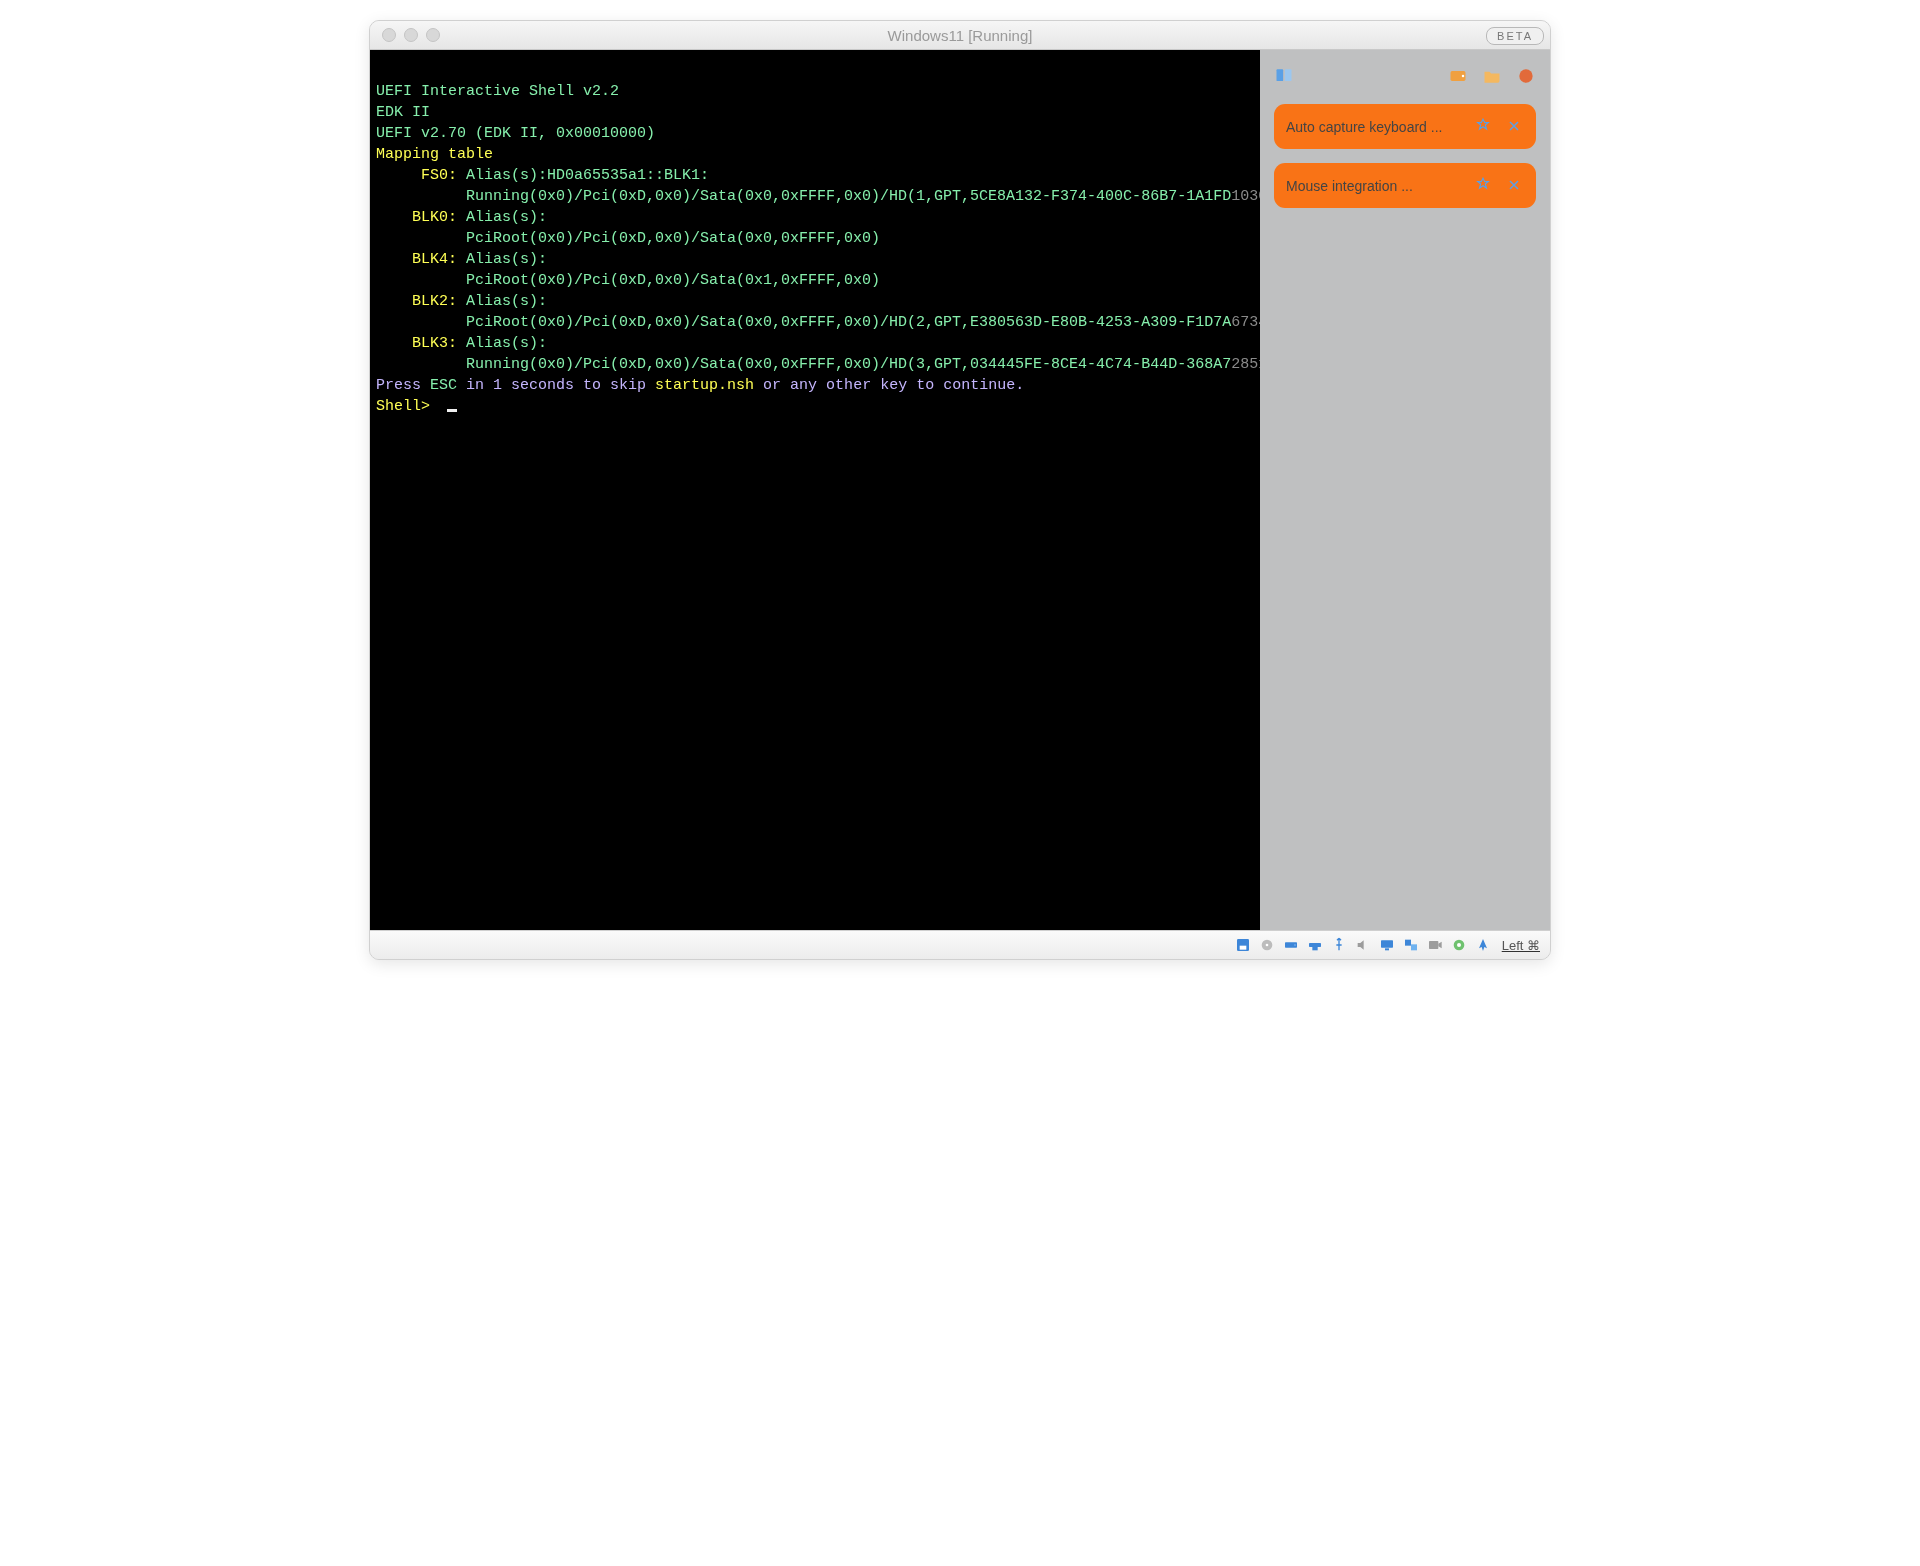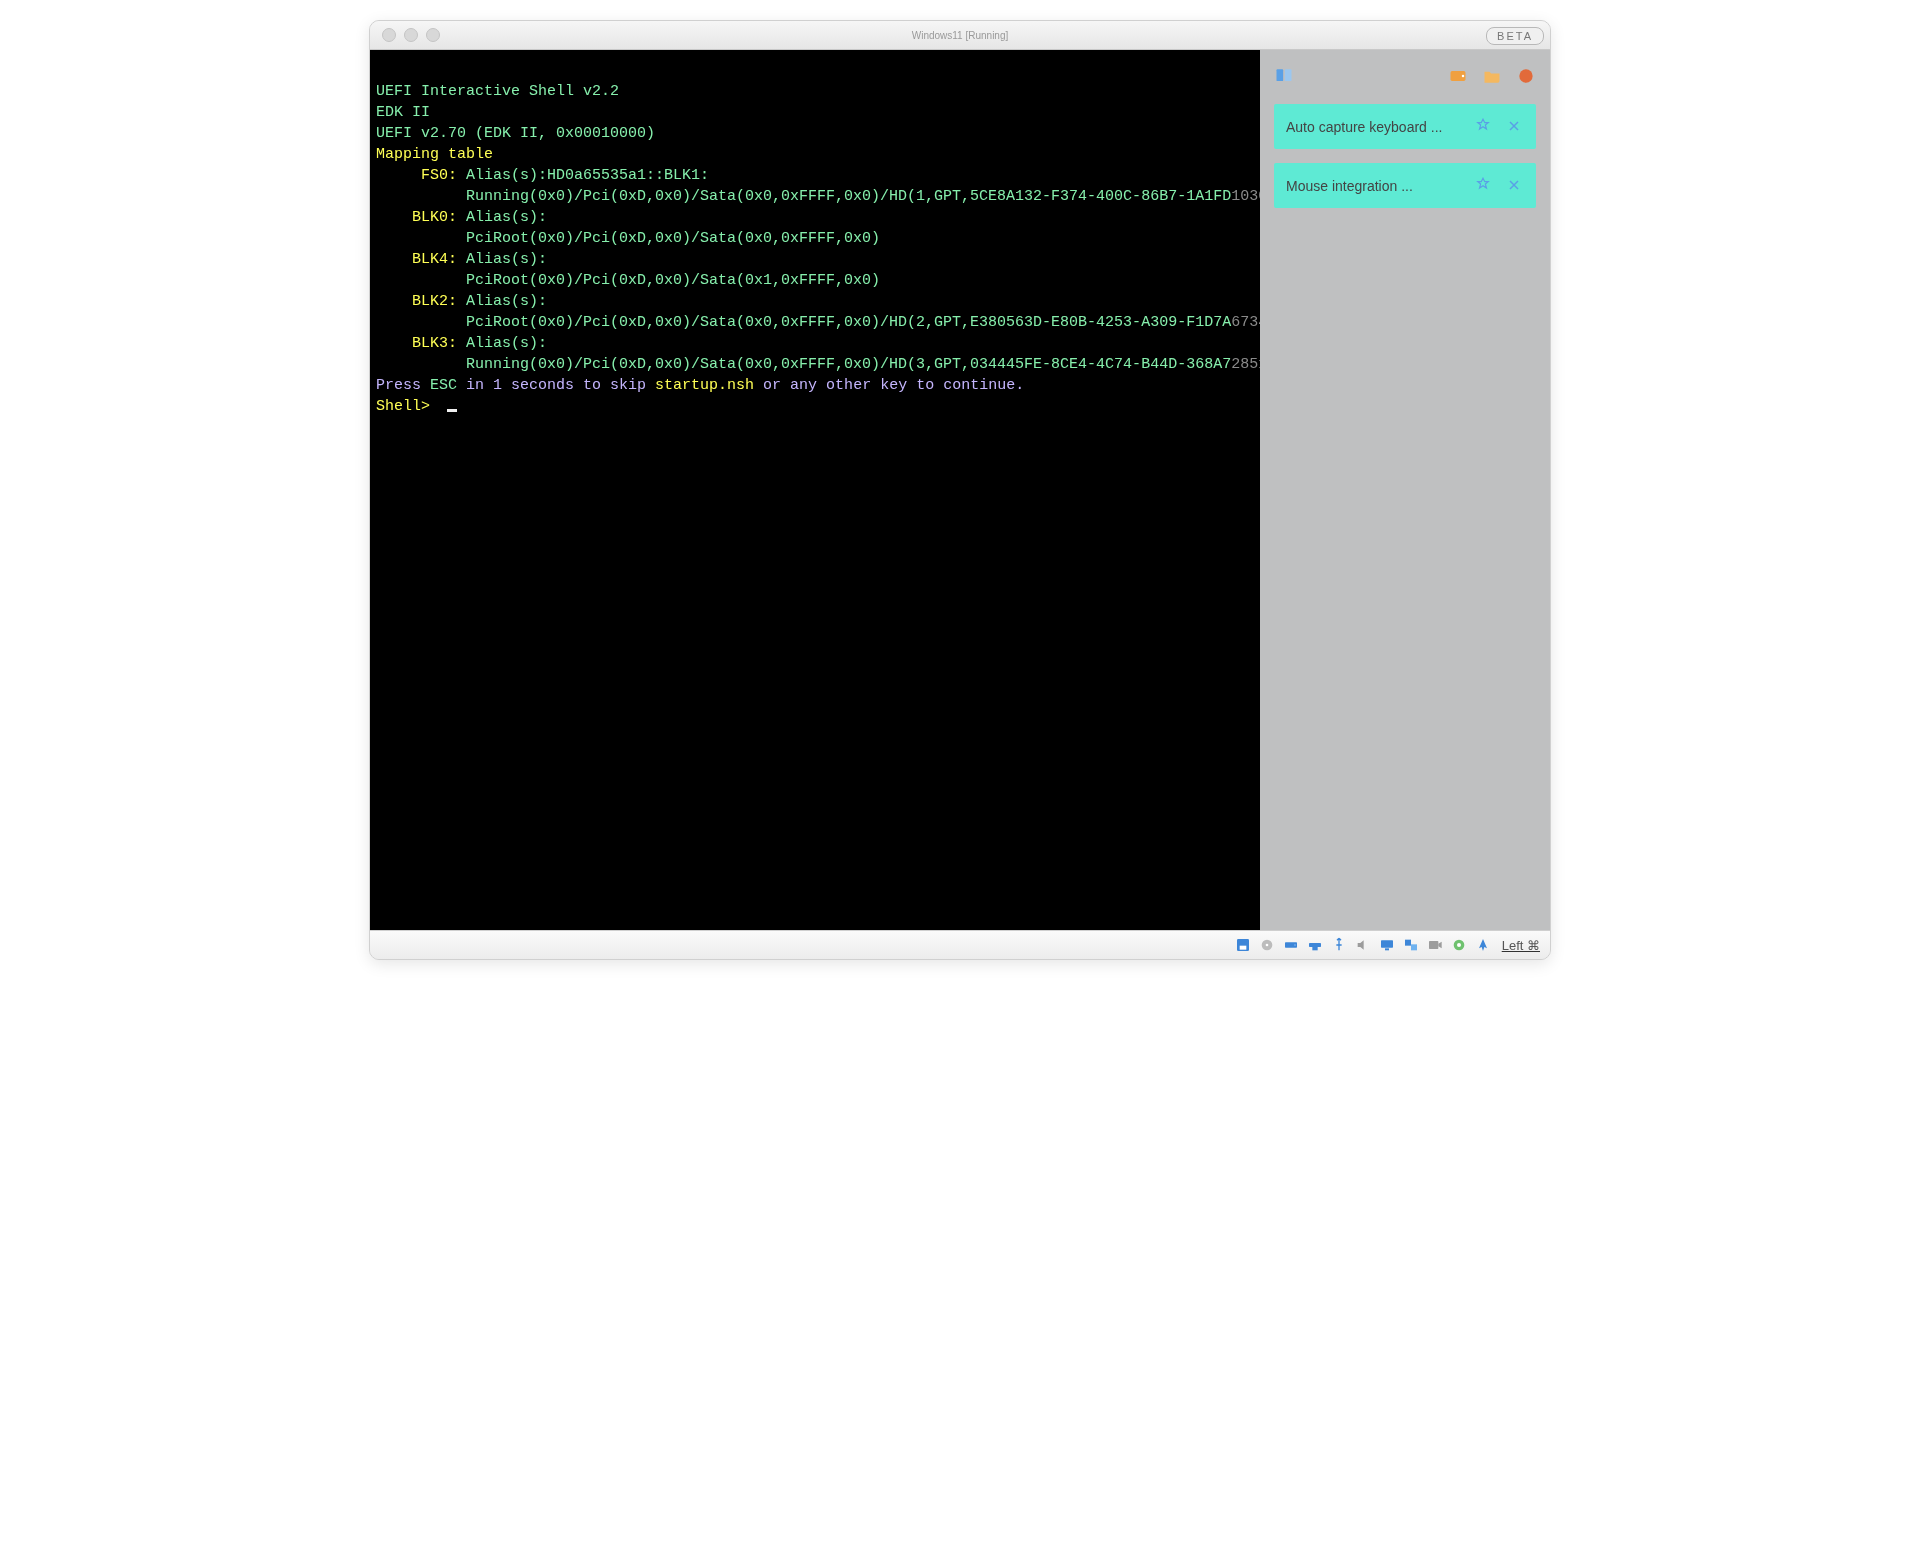--- a/index.html
+++ b/index.html
@@ -38,21 +38,21 @@
     border-radius: 50%;
     background: #d8d8d8;
     border: 1px solid #c4c4c4;
     display: inline-block;
   }
   .titlebar-title {
     position: absolute;
     left: 0; right: 0;
     text-align: center;
     color: #9a9a9a;
-    font-size: 10px;
+    font-size: 15px;
     font-weight: 500;
     pointer-events: none;
   }
   .titlebar-right {
     margin-left: auto;
     margin-right: 6px;
   }
   .beta-tab {
     background: #f0f0f0;
     border: 1px solid #b8b8b8;
@@ -107,22 +107,22 @@
   }
   .sidebar-iconrow .spacer { flex: 1; }
   .sb-icon {
     width: 20px;
     height: 20px;
     display: inline-flex;
     align-items: center;
     justify-content: center;
   }
   .notif {
-    background: #5eead4;
-    border-radius: 2px;
+    background: #f97316;
+    border-radius: 11px;
     padding: 14px 12px;
     margin-bottom: 14px;
     display: flex;
     align-items: center;
     gap: 10px;
     color: #444;
     font-size: 14px;
   }
   .notif-text { flex: 1; }
   .notif-action, .notif-close {

